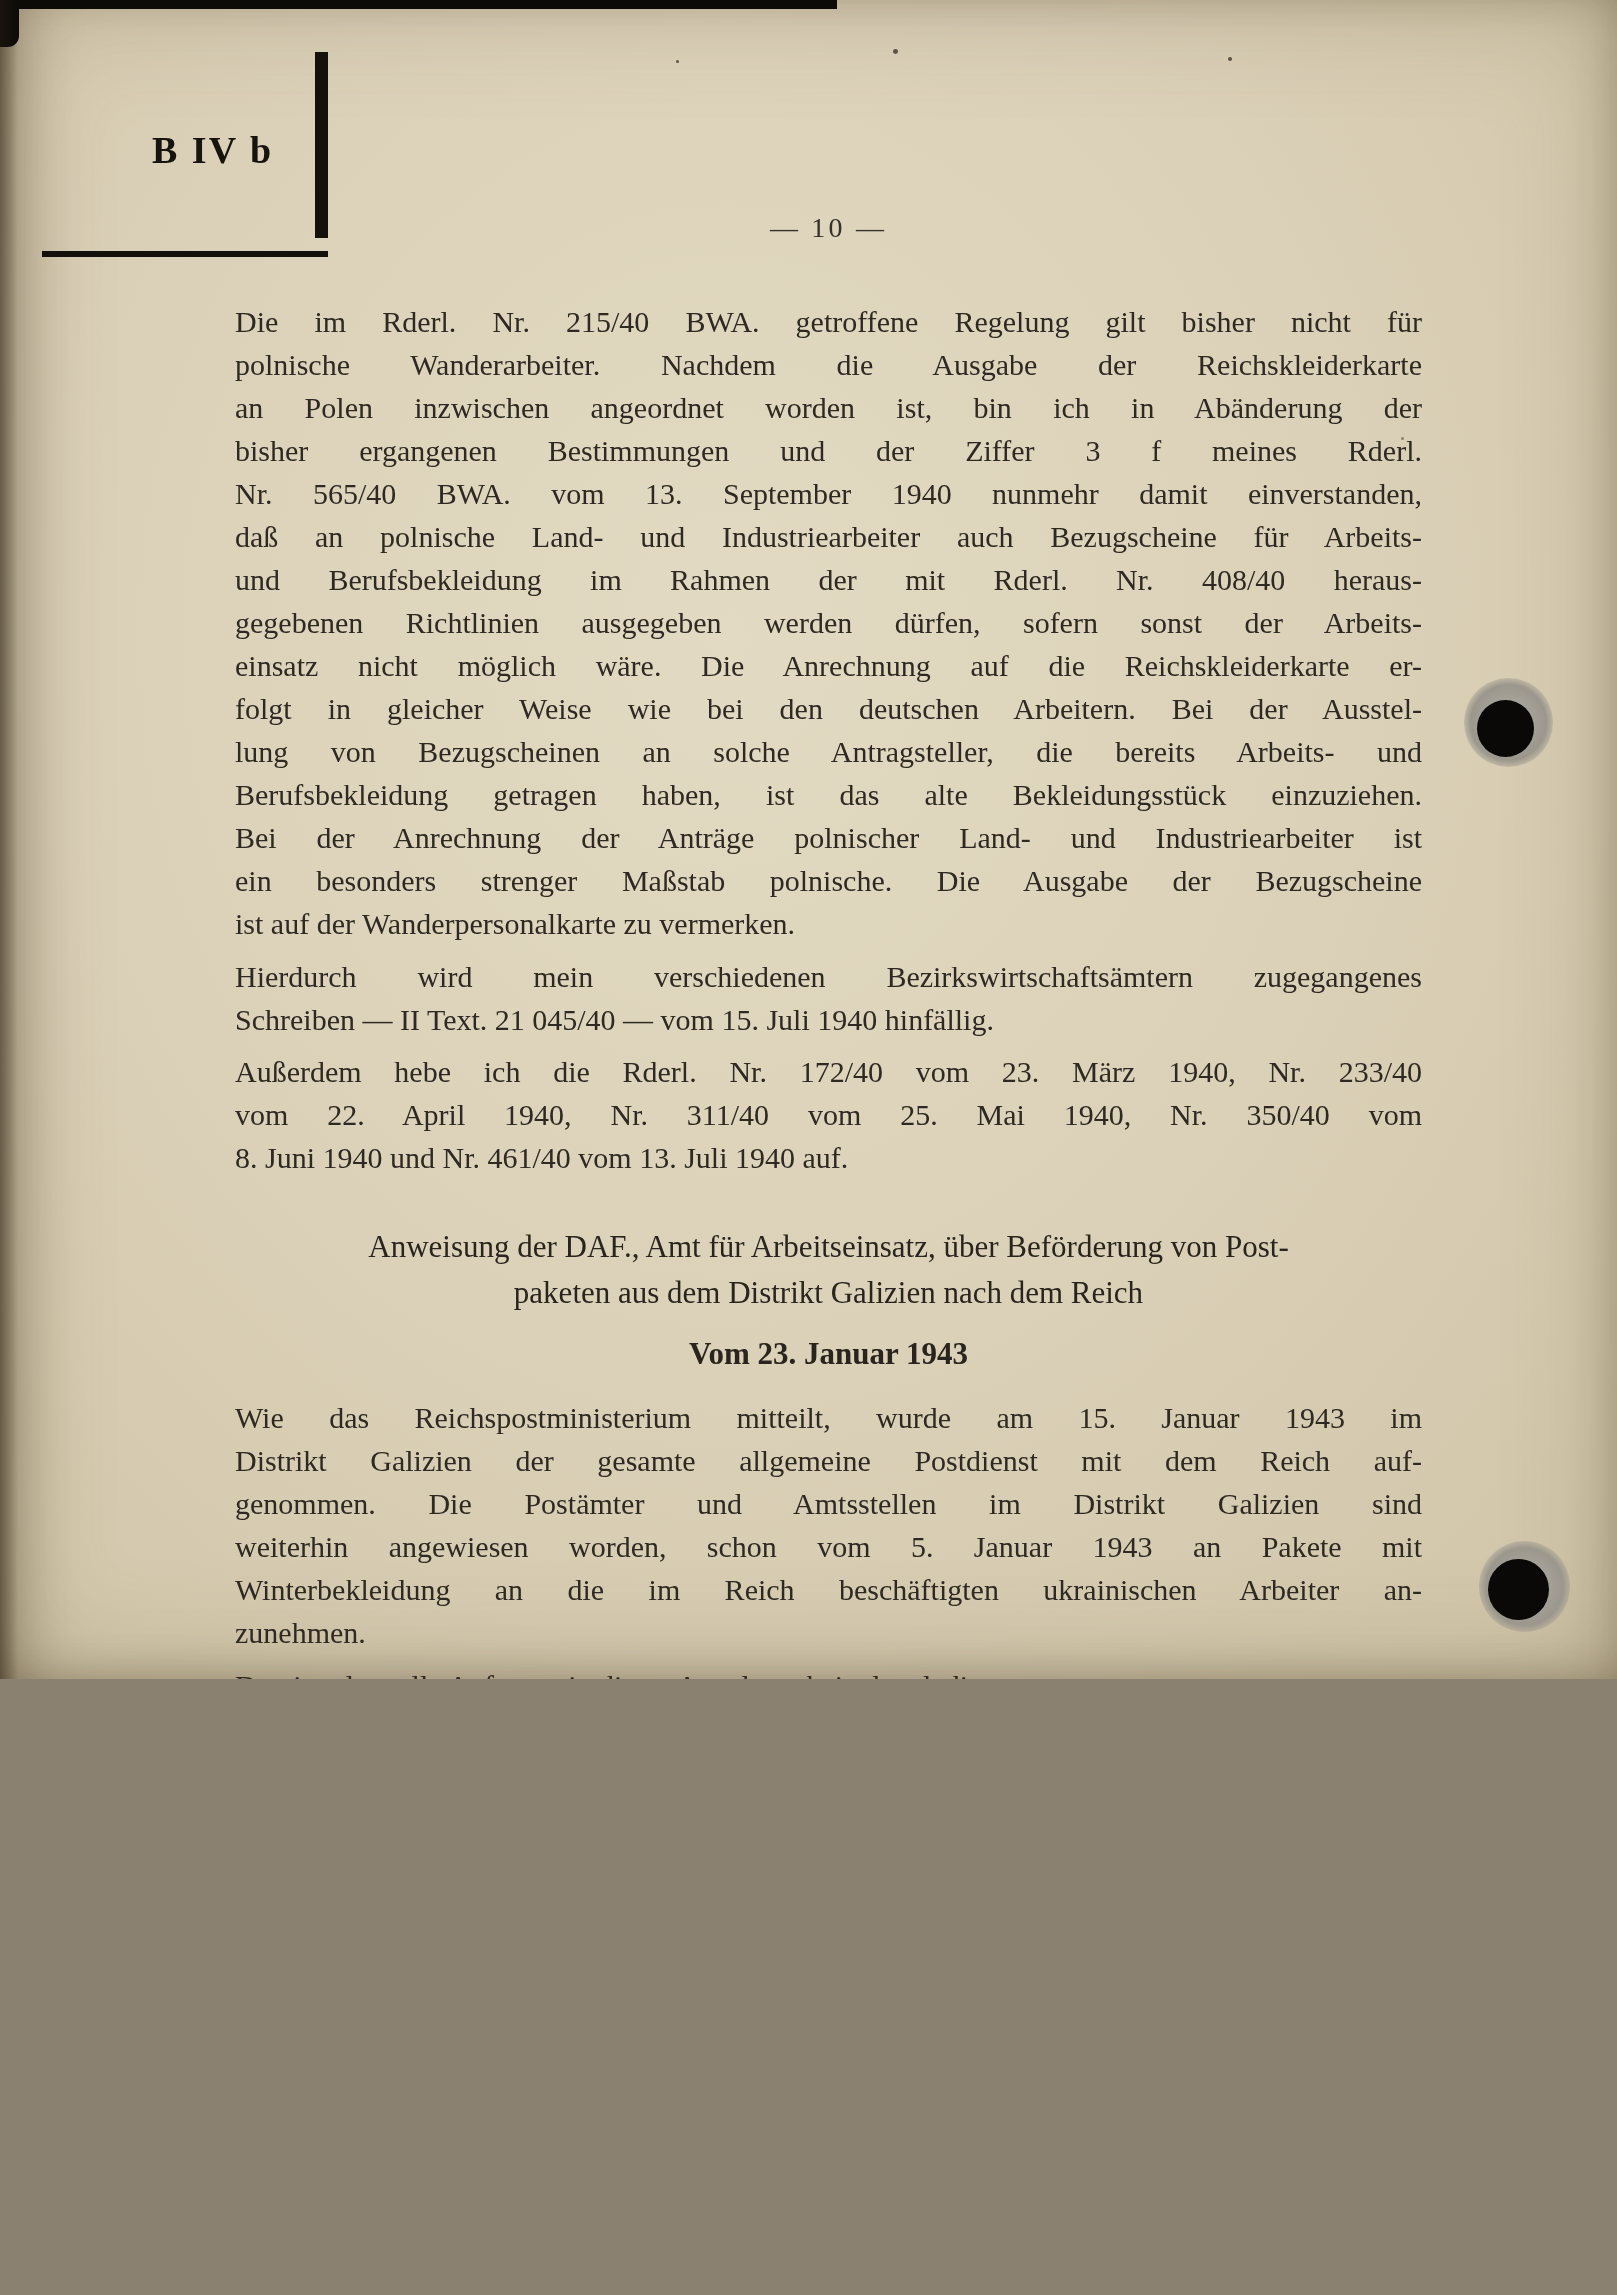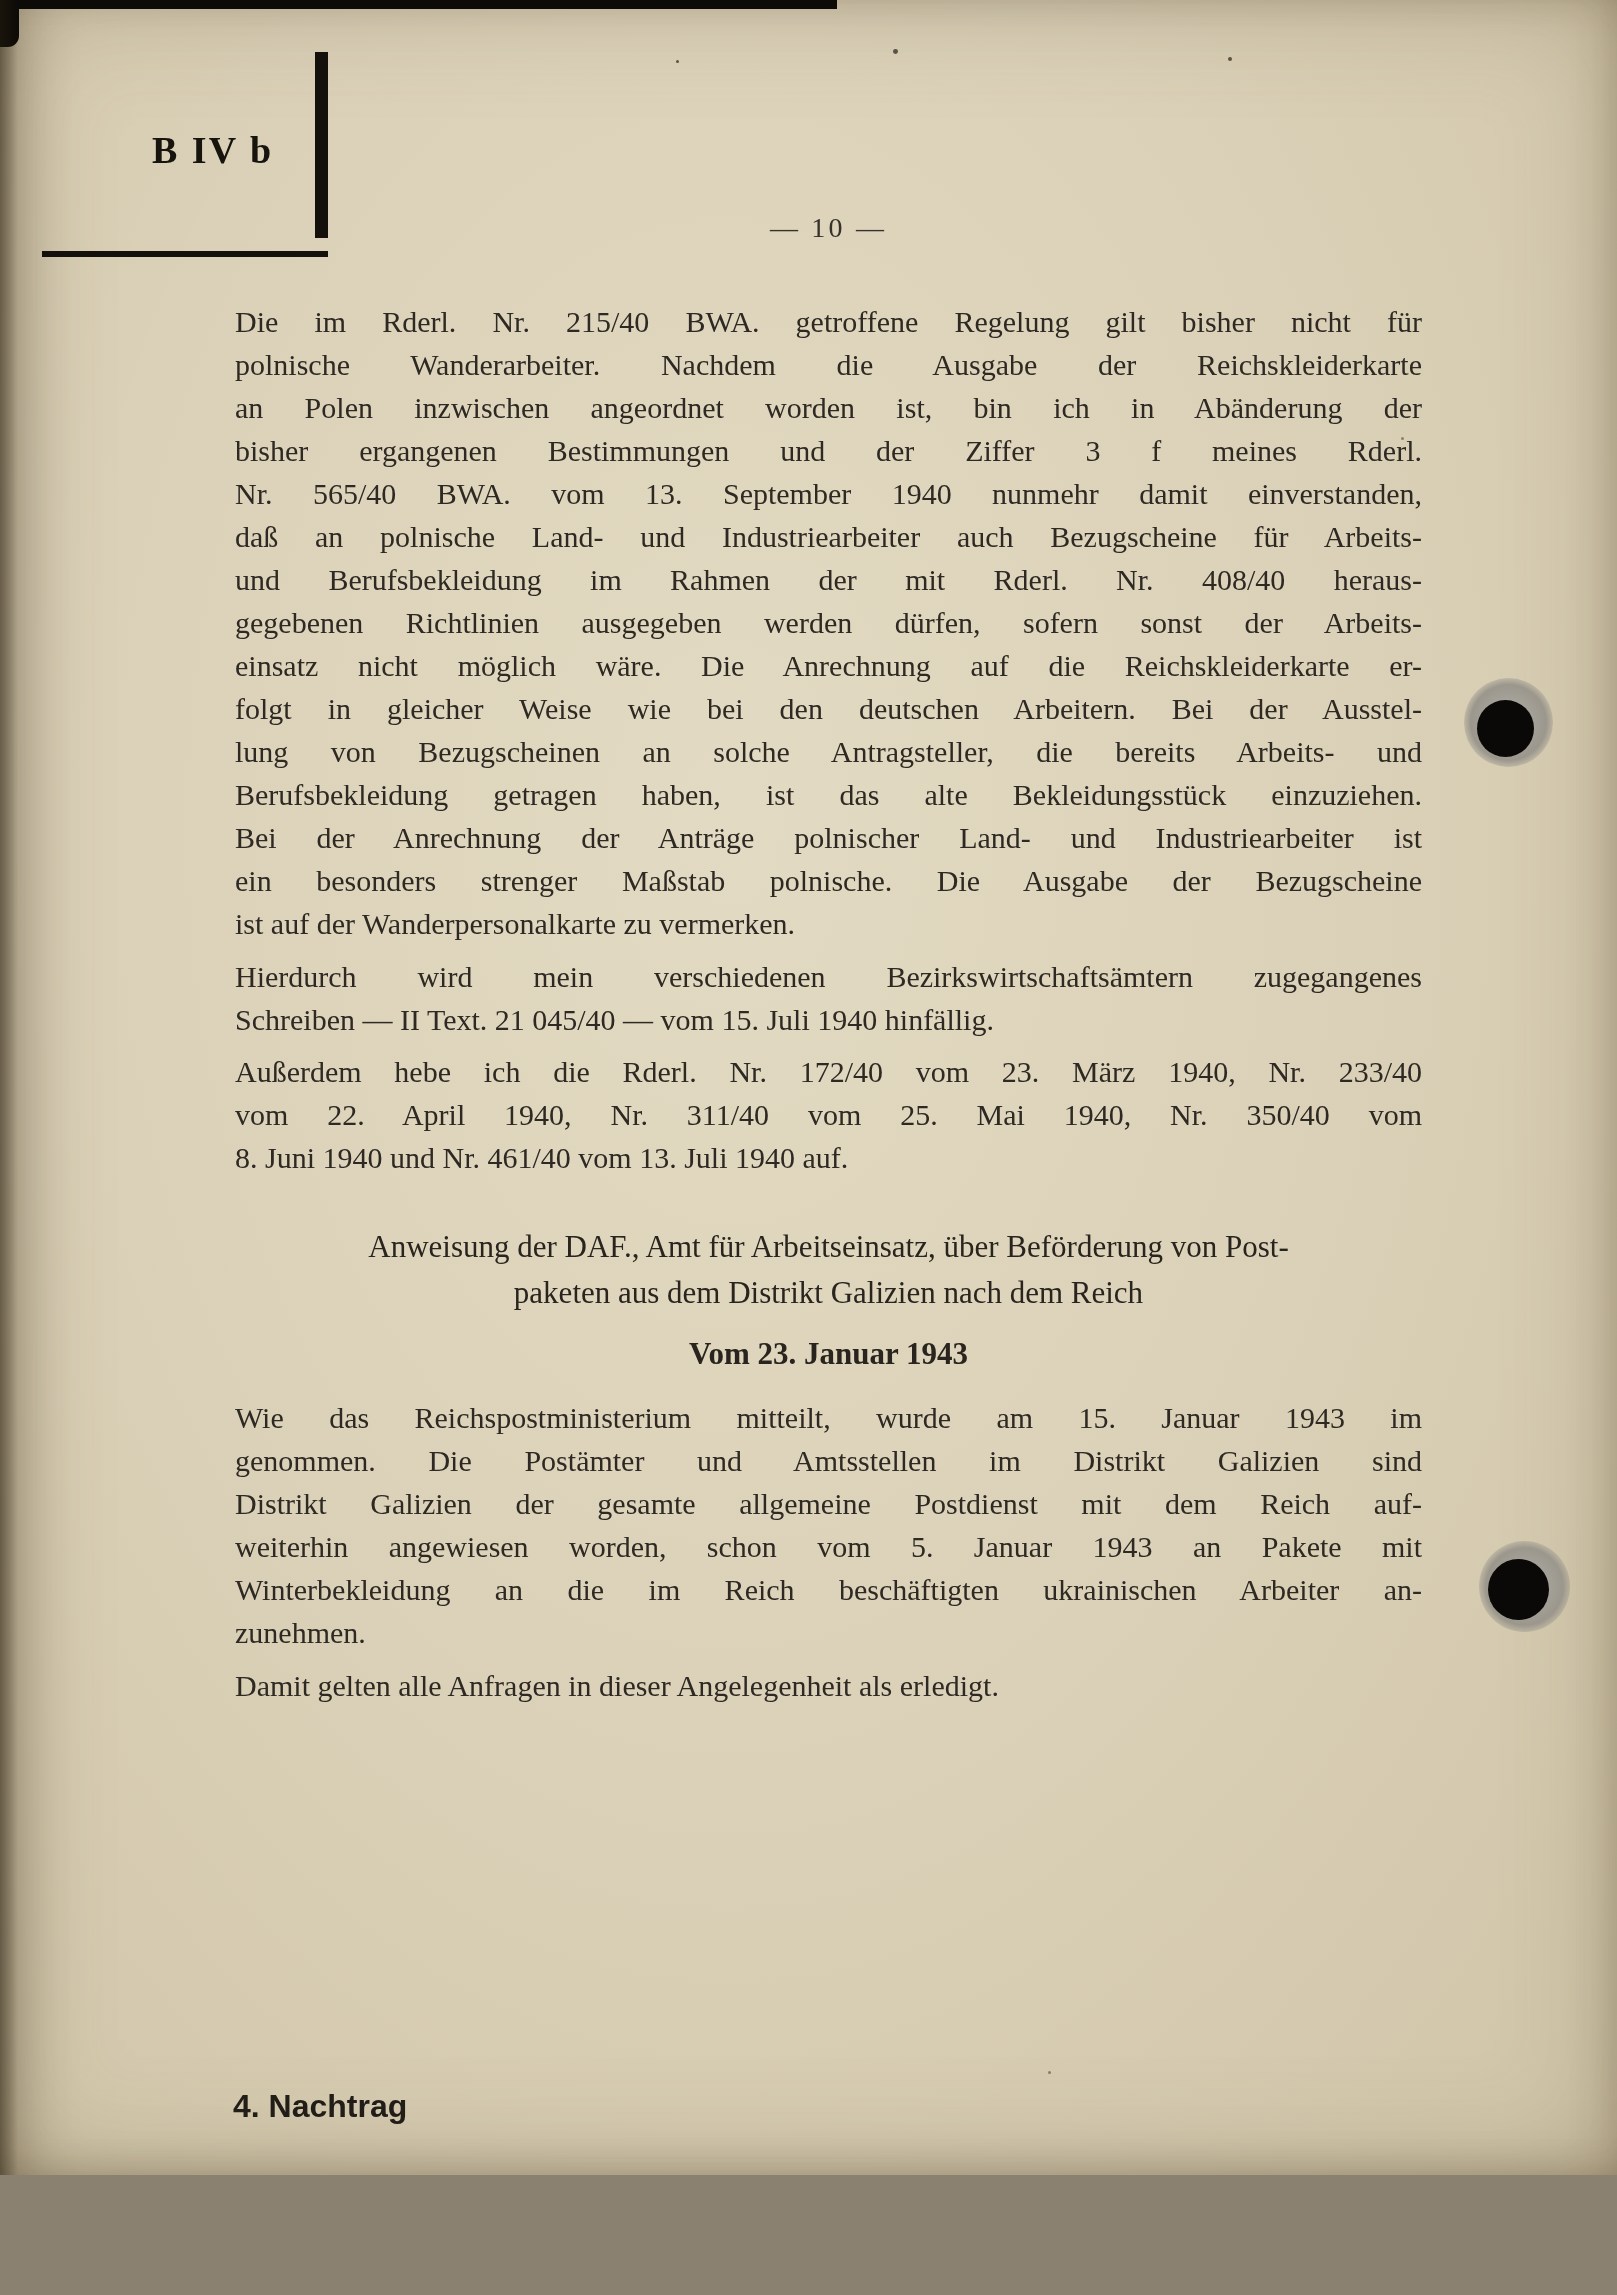--- a/index.html
+++ b/index.html
@@ -3,21 +3,21 @@
 <meta charset="utf-8">
 <style>
   html, body {
     margin: 0;
     padding: 0;
     background: #8a8170;
   }
   .page {
     position: relative;
     width: 1618px;
-    height: 2175px;
+    height: 1679px;
     overflow: hidden;
     background:
       radial-gradient(ellipse at 45% 38%, #e3dac3 0%, #dbd1b8 50%, #cfc4a7 100%);
     box-shadow:
       inset 0 0 113px rgba(92, 76, 48, 0.28),
       inset 44px 0 57px -28px rgba(58, 45, 25, 0.40),
       inset -24px 0 49px -24px rgba(58, 45, 25, 0.22),
       inset 0 -20px 49px -24px rgba(58, 45, 25, 0.18);
     font-family: "Liberation Serif", serif;
     color: #2e2a23;
@@ -205,22 +205,22 @@
       </div>
 
     <div class="heading">
         <div class="hline">Anweisung der DAF., Amt für Arbeitseinsatz, über Beförderung von Post-</div>
         <div class="hline">paketen aus dem Distrikt Galizien nach dem Reich</div>
       </div>
     <div class="heading-date">Vom 23. Januar 1943</div>
 
     <div class="para">
         <div class="line">Wie das Reichspostministerium mitteilt, wurde am 15. Januar 1943 im</div>
+        <div class="line">Distrikt Galizien der gesamte allgemeine Postdienst mit dem Reich auf-</div>
         <div class="line">genommen. Die Postämter und Amtsstellen im Distrikt Galizien sind</div>
-        <div class="line">Distrikt Galizien der gesamte allgemeine Postdienst mit dem Reich auf-</div>
         <div class="line">weiterhin angewiesen worden, schon vom 5. Januar 1943 an Pakete mit</div>
         <div class="line">Winterbekleidung an die im Reich beschäftigten ukrainischen Arbeiter an-</div>
         <div class="line">zunehmen.</div>
       </div>
     <div class="para">
         <div class="line">Damit gelten alle Anfragen in dieser Angelegenheit als erledigt.</div>
       </div>
   </div>
 
   <div class="footer">4. Nachtrag</div>

